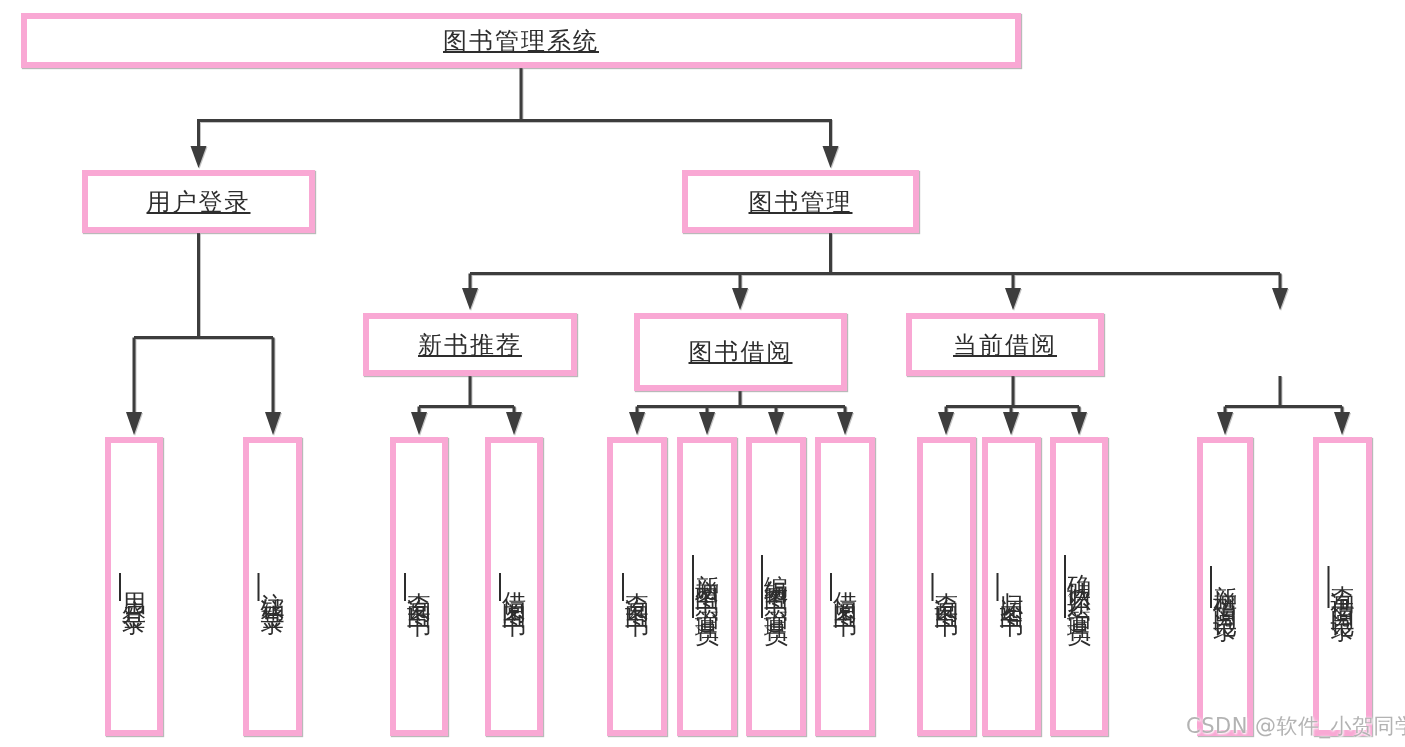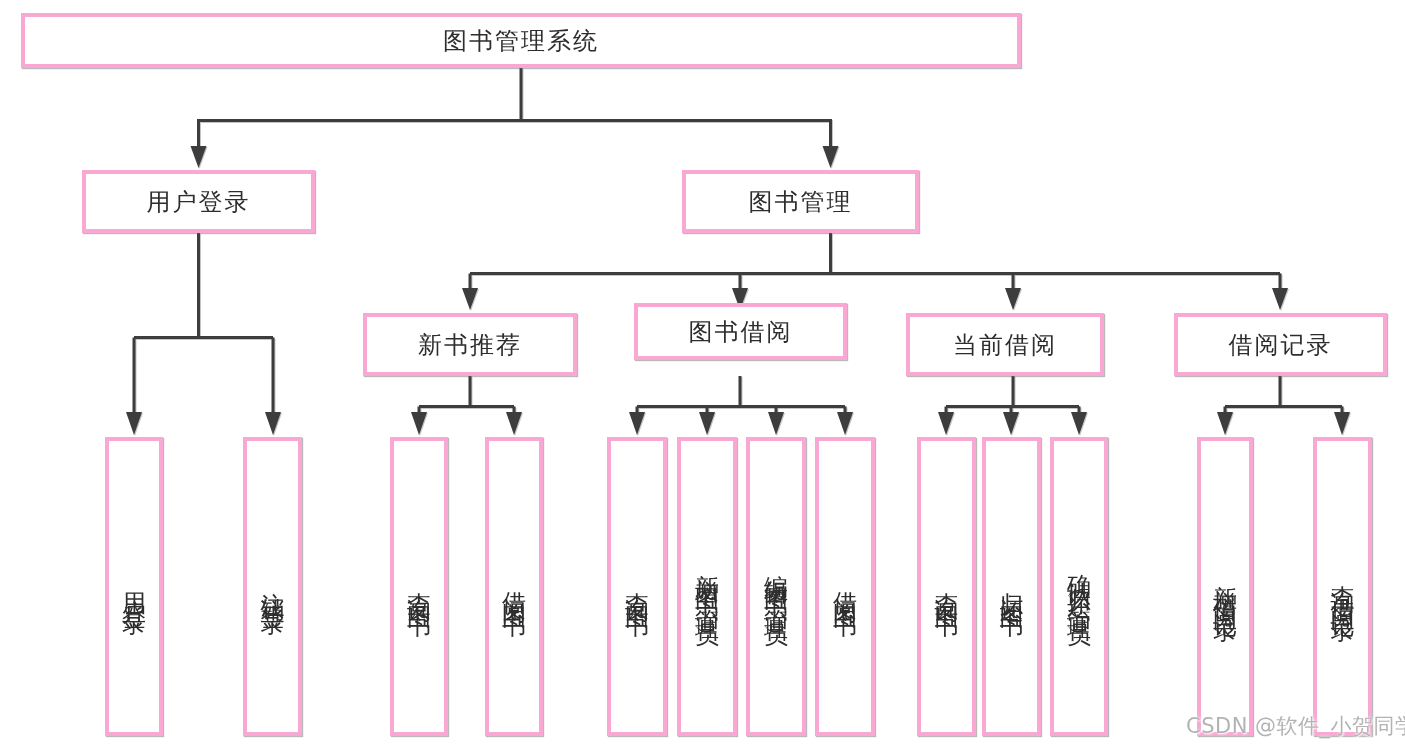--- a/index.html
+++ b/index.html
@@ -13,29 +13,30 @@
   }
   .connectors {
     position: absolute;
     left: 0; top: 0;
     width: 1405px; height: 747px;
     filter: drop-shadow(1px 1px 0.5px rgba(90,90,90,0.35));
   }
   .node {
     position: absolute;
     box-sizing: border-box;
-    border: 4px solid #f9a8d4;
+    border: 6px solid #f9a8d4;
     background: #ffffff;
     display: flex;
     align-items: center;
     justify-content: center;
     color: #2d2d2d;
     font-size: 24px;
     letter-spacing: 2px;
     box-shadow: 1px 1px 1px rgba(100,100,100,0.45);
+    text-decoration: underline;
   }
   .leaf { top: 437px; height: 299px; }
   .vtext {
     writing-mode: vertical-rl;
     text-orientation: mixed;
     letter-spacing: 7px;
     line-height: 1;
     font-size: 24px;
     color: #2d2d2d;
     white-space: nowrap;
@@ -115,23 +116,22 @@
       <polygon points="1334,412 1350,412 1342,435"></polygon>
     </g>
   </svg>
 
   <div class="node" style="left:21px;top:13px;width:1000px;height:55px">图书管理系统</div>
 
   <div class="node" style="left:82px;top:170px;width:233px;height:63px">用户登录</div>
   <div class="node" style="left:682px;top:170px;width:237px;height:63px">图书管理</div>
 
   <div class="node" style="left:363px;top:313px;width:214px;height:63px">新书推荐</div>
-  <div class="node" style="left:634px;top:303px;width:213px;height:57px">图书借阅</div>
+  <div class="node" style="left:634px;top:313px;width:213px;height:78px">图书借阅</div>
   <div class="node" style="left:906px;top:313px;width:198px;height:63px">当前借阅</div>
-  <div class="node" style="left:1174px;top:313px;width:213px;height:63px">借阅记录</div>
 
   <div class="node leaf" style="left:105px;width:58px">
     <span class="vtext">用户登录</span>
   </div>
   <div class="node leaf" style="left:243px;width:59px">
     <span class="vtext">注销登录</span>
   </div>
 
   <div class="node leaf" style="left:390px;width:58px">
     <span class="vtext">查询图书</span>

